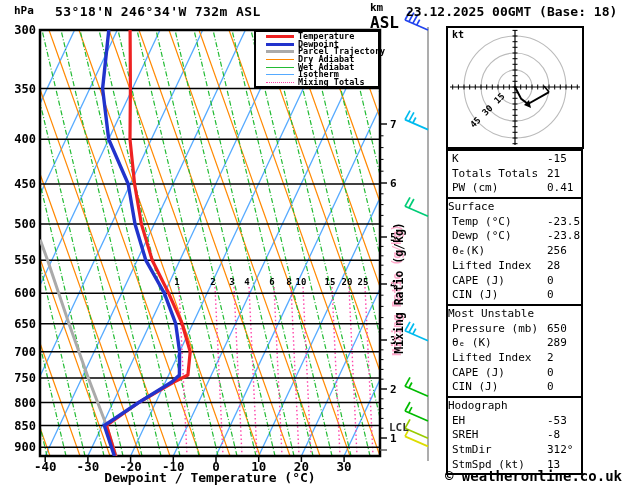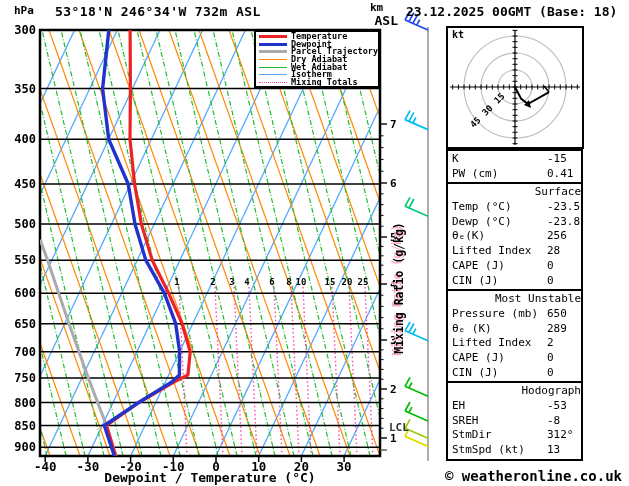--- a/index.html
+++ b/index.html
@@ -5,36 +5,36 @@
   html,body{margin:0;padding:0;background:#fff;}
   #stage{position:relative;width:629px;height:486px;background:#fff;overflow:hidden;
          font-family:"DejaVu Sans Mono","DejaVu Sans",monospace;color:#000;}
   .abs{position:absolute;white-space:nowrap;}
   .b{font-weight:bold;}
   #plot{position:absolute;left:0;top:0;}
   #plot text{font-family:"DejaVu Sans Mono","DejaVu Sans",monospace;font-weight:bold;fill:#000;}
   #hpa-label{left:14px;top:4px;font-size:11px;}
   #main-title{left:55px;top:4px;font-size:13px;letter-spacing:.4px;}
   #km-label{left:370px;top:1px;width:28px;text-align:left;font-size:11px;}
-  #asl-label{left:370px;top:13px;width:28px;text-align:right;font-size:13px;}
+  #asl-label{left:370px;top:13px;width:28px;text-align:right;font-size:16px;}
   #datetime{left:406px;top:4px;font-size:13px;}
   #legend{left:254px;top:30px;width:126px;height:58px;border:2px solid #000;background:#fff;
-          box-sizing:border-box;padding:1px 0 0 3px;}
+          box-sizing:border-box;padding:1px 0 0 10px;}
   .lgrow{display:flex;align-items:center;height:7.6px;}
   .lgline{display:inline-block;width:28px;margin-right:4px;flex:0 0 28px;}
   .lglabel{font-size:8.5px;font-weight:bold;line-height:7px;}
   #mix-axis-label{left:319px;top:281px;width:160px;height:14px;text-align:center;
       font-size:11.5px;font-weight:bold;transform:rotate(-90deg);
       text-shadow:-2px -2px 0 #ffaacc;}
   #lcl-label{left:389px;top:421px;font-size:11px;font-weight:bold;color:#333;}
   #xaxis-label{left:40px;top:470px;width:340px;text-align:center;font-size:13px;font-weight:bold;}
   #kt-label{left:452px;top:29px;font-size:10px;font-weight:bold;}
   #stats{left:446px;top:151px;width:137px;}
   .sec{border:2px solid #000;margin-top:-2px;background:#fff;box-sizing:border-box;padding:1px 0;}
-  .sech{text-align:right;font-size:11px;height:14.7px;line-height:14.7px;}
+  .sech{text-align:left;font-size:11px;height:14.7px;line-height:14.7px;}
   .srow{position:relative;height:14.7px;line-height:14.7px;font-size:11px;padding-left:4px;}
   .sv{position:absolute;left:99px;top:0;}
   #copyright{left:445px;top:468px;font-size:14px;font-weight:bold;}
 </style>
 </head>
 <body>
 
 <div id="stage">
   <svg id="plot" width="629" height="486">
       <defs>
@@ -364,20 +364,21 @@
         <span class="lglabel">Mixing Totals</span>
       </div>
     </div>
   <div class="abs" id="mix-axis-label">Mixing Ratio (g/kg)</div>
   <div class="abs" id="lcl-label">LCL</div>
   <div class="abs" id="xaxis-label">Dewpoint / Temperature (°C)</div>
   <div class="abs" id="kt-label">kt</div>
   <div class="abs" id="stats">
       <div class="sec">
         <div class="srow"><span>K</span><span class="sv">-15</span></div>
+        <div class="srow"><span>Totals Totals</span><span class="sv">21</span></div>
         <div class="srow"><span>PW (cm)</span><span class="sv">0.41</span></div>
       </div>
       <div class="sec">
         <div class="sech">Surface</div>
         <div class="srow"><span>Temp (°C)</span><span class="sv">-23.5</span></div>
         <div class="srow"><span>Dewp (°C)</span><span class="sv">-23.8</span></div>
         <div class="srow"><span>θₑ(K)</span><span class="sv">256</span></div>
         <div class="srow"><span>Lifted Index</span><span class="sv">28</span></div>
         <div class="srow"><span>CAPE (J)</span><span class="sv">0</span></div>
         <div class="srow"><span>CIN (J)</span><span class="sv">0</span></div>

